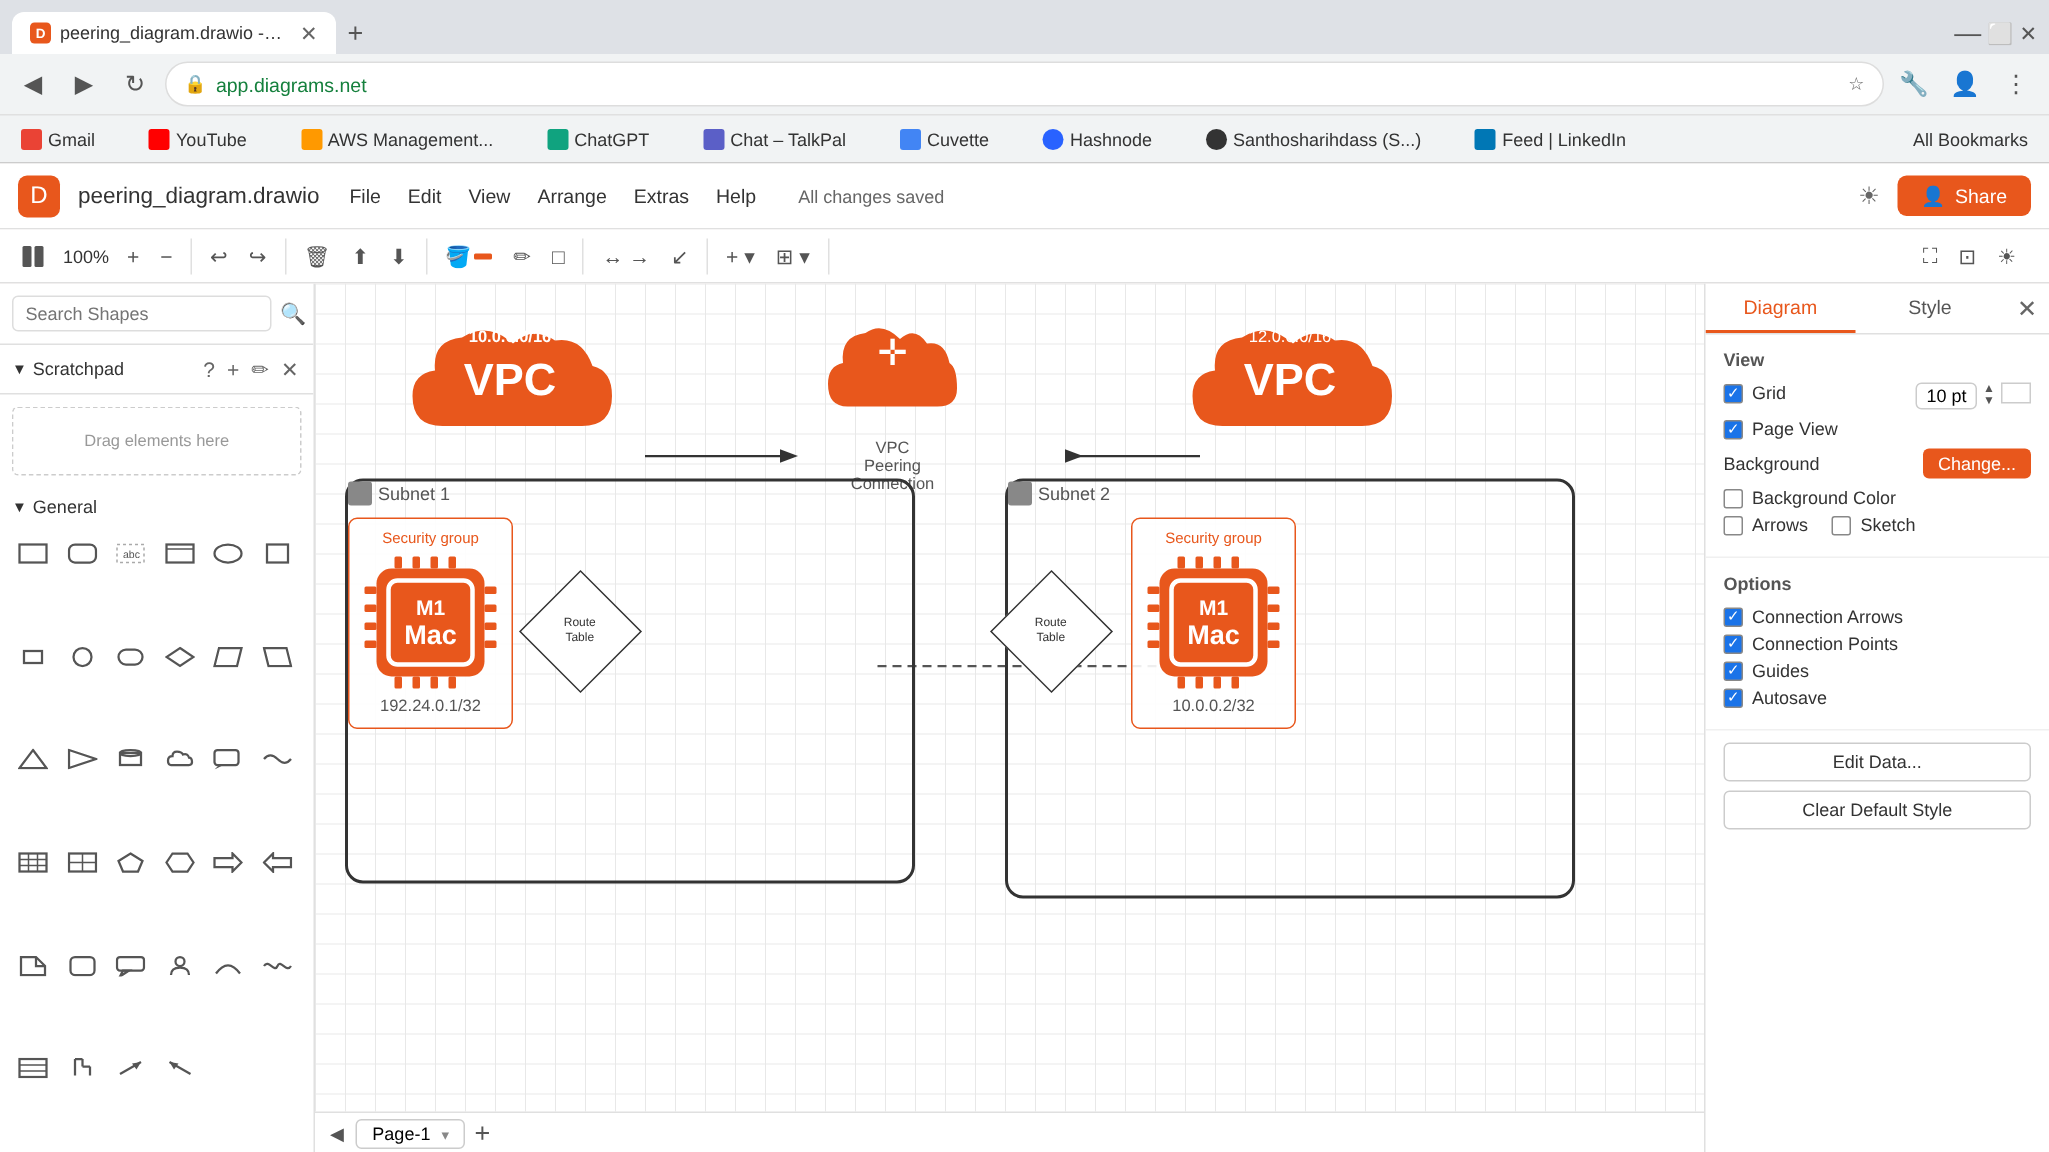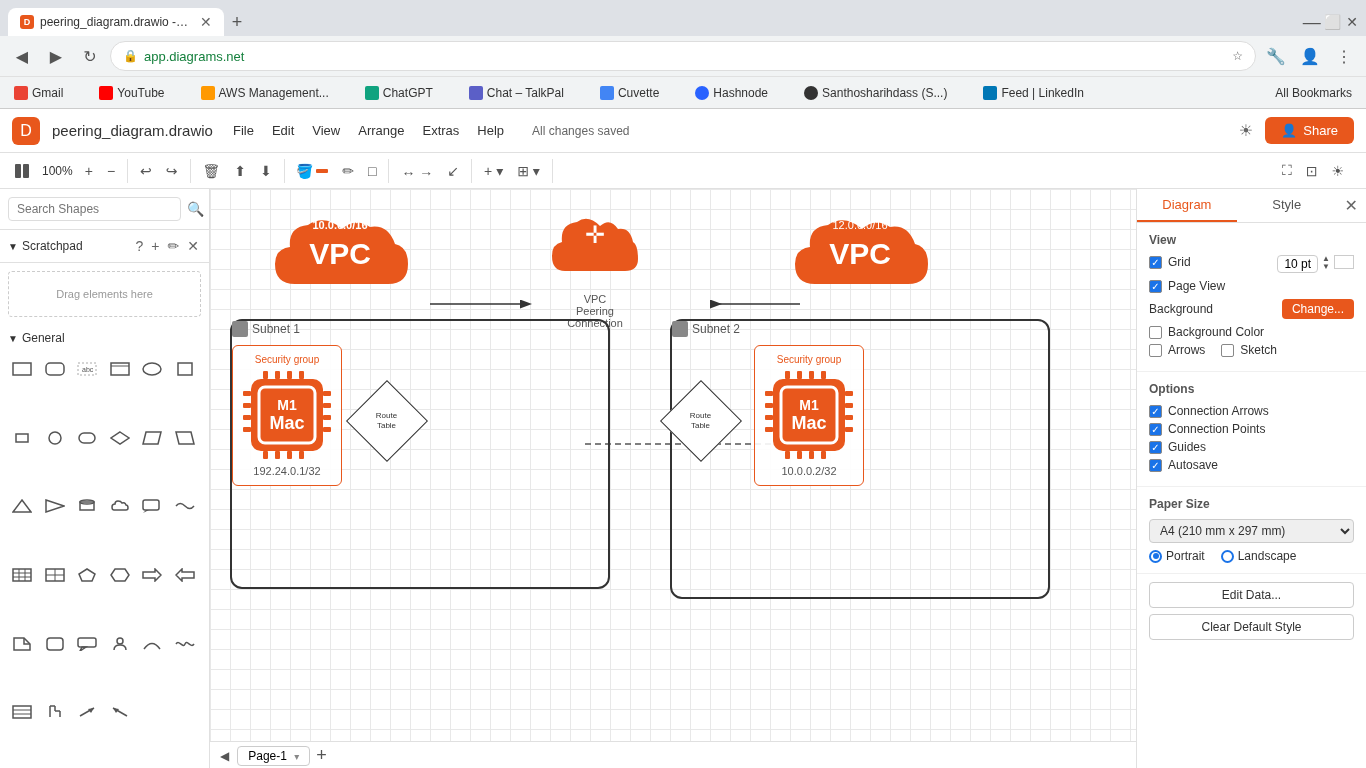--- a/index.html
+++ b/index.html
@@ -708,36 +708,20 @@
         <div class="checkbox-row">
           <div class="cb"></div>
           <span class="panel-checkbox-label">Guides</span>
         </div>
         <div class="checkbox-row">
           <div class="cb"></div>
           <span class="panel-checkbox-label">Autosave</span>
         </div>
       </div>
 
-      <div class="panel-section">
-        <div class="panel-section-title">Paper Size</div>
-        <select class="paper-size-select">
-          <option>A4 (210 mm x 297 mm)</option>
-        </select>
-        <div class="radio-group">
-          <div class="radio-item">
-            <div class="radio-dot selected"></div>
-            <span>Portrait</span>
-          </div>
-          <div class="radio-item">
-            <div class="radio-dot"></div>
-            <span>Landscape</span>
-          </div>
-        </div>
-      </div>
 
       <div class="bottom-btns">
         <button class="bottom-btn">
           <span>Edit Data...</span>
         </button>
         <button class="bottom-btn">
           <span>Clear Default Style</span>
         </button>
       </div>
     </div>

